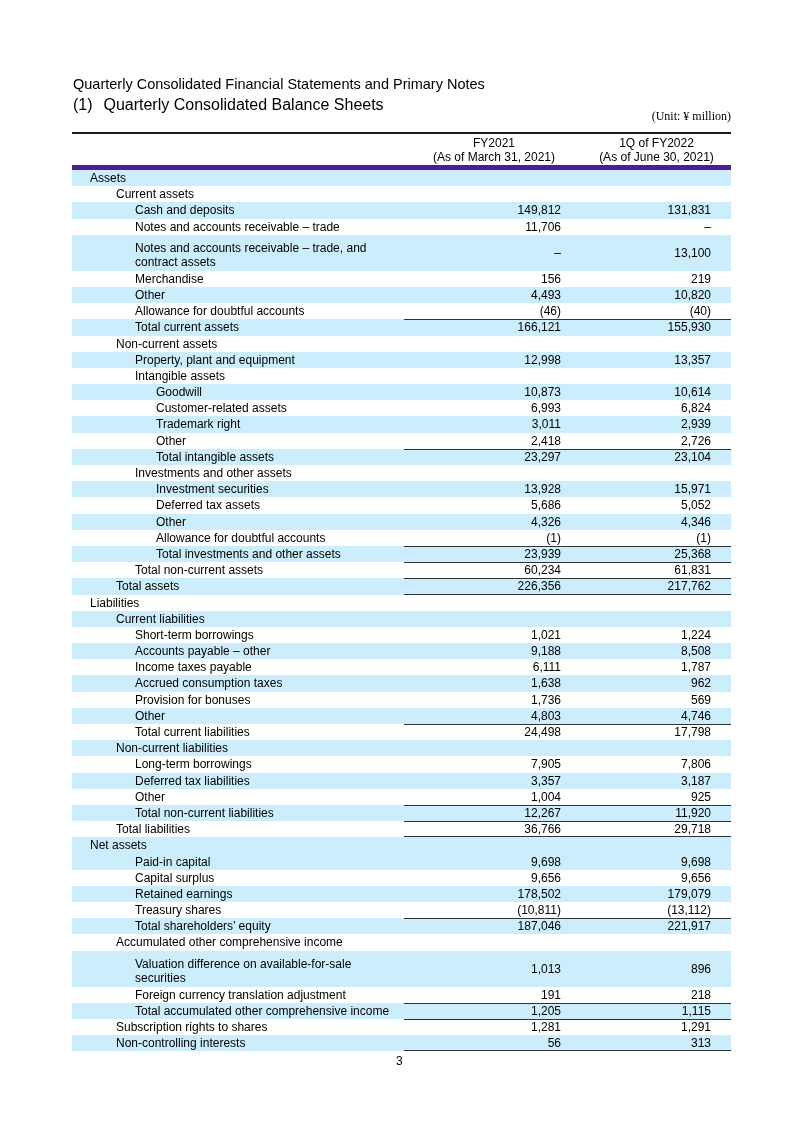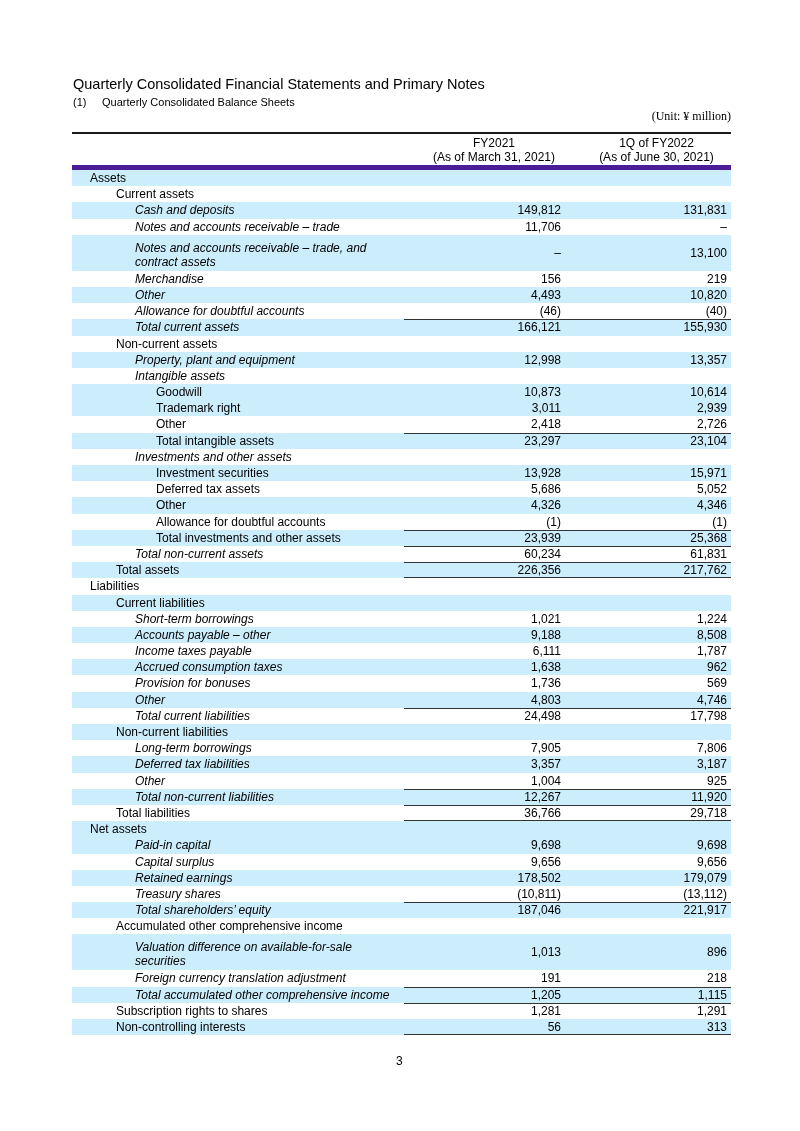--- a/index.html
+++ b/index.html
@@ -1,39 +1,39 @@
 <!DOCTYPE html>
 <html><head>
 <meta charset="utf-8">
 <style>
   html, body { margin: 0; padding: 0; background: #ffffff; }
   body {
     width: 800px; height: 1131px; position: relative; overflow: hidden;
     font-family: "Liberation Sans", sans-serif; color: #000;
   }
   .title1 { position: absolute; left: 73px; top: 76px; font-size: 14.5px; }
-  .title2 { position: absolute; left: 73px; top: 96px; font-size: 11px; }
+  .title2 { position: absolute; left: 73px; top: 96px; font-size: 16px; }
   .title2 .num { display: inline-block; width: 26px; }
   .unit { position: absolute; right: 69px; top: 109px; font-size: 12px; font-family: Liberation Serif, serif; }
   .sheet { position: absolute; left: 72px; top: 132px; width: 659px; }
   .toprule { height: 2px; background: #1a1a1a; }
   .hdr { position: relative; height: 31px; border-bottom: 5px solid #4c1d95; font-size: 12px; line-height: 14px; }
   .hdr .c1 { position: absolute; left: 348px; width: 148px; text-align: center; top: 2px; }
   .hdr .c2 { position: absolute; left: 510px; width: 149px; text-align: center; top: 2px; }
   .row { position: relative; height: 16.2px; font-size: 12px; line-height: 16.2px; padding-left: 16px; }
   .row.tall { height: 36px; line-height: 14px; }
   .row.shaded { background: #cceefc; }
   .row .lbl { position: absolute; top: 0; }
   .row.tall .lbl { top: 6px; }
   .row .v1 { position: absolute; right: 170px; top: 0; text-align: left; }
-  .row .v2 { position: absolute; right: 4px; top: 0; text-align: right; }
+  .row .v2 { position: absolute; right: 20px; top: 0; text-align: right; }
   .row.tall .v1, .row.tall .v2 { top: 11px; }
   .ind0 { left: 18px; }
   .ind1 { left: 44px; }
-  .ind2 { left: 63px; font-style: italic; }
+  .ind2 { left: 63px; }
   .ind3 { left: 84px; }
   .row.total::before {
     content: ""; position: absolute; left: 332px; right: 0; top: 0; height: 1px; background: #333;
   }
   .row.grandtotal::after {
     content: ""; position: absolute; left: 332px; right: 0; bottom: 0; height: 1px; background: #333;
   }
   .pageno { position: absolute; left: 396px; top: 1054px; font-size: 12px; }
 </style>
 </head>
@@ -117,20 +117,25 @@
       <div class="row">
         <span class="lbl ind2">Intangible assets</span>
         <span class="v1"></span>
         <span class="v2"></span>
       </div>
       <div class="row shaded">
         <span class="lbl ind3">Goodwill</span>
         <span class="v1">10,873</span>
         <span class="v2">10,614</span>
       </div>
+      <div class="row">
+        <span class="lbl ind3">Customer-related assets</span>
+        <span class="v1">6,993</span>
+        <span class="v2">6,824</span>
+      </div>
       <div class="row shaded">
         <span class="lbl ind3">Trademark right</span>
         <span class="v1">3,011</span>
         <span class="v2">2,939</span>
       </div>
       <div class="row">
         <span class="lbl ind3">Other</span>
         <span class="v1">2,418</span>
         <span class="v2">2,726</span>
       </div>

